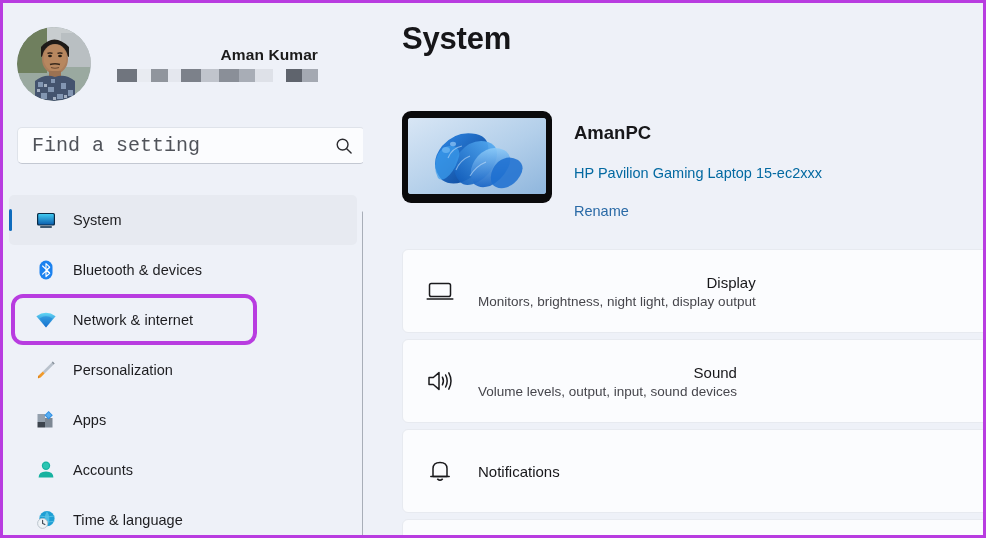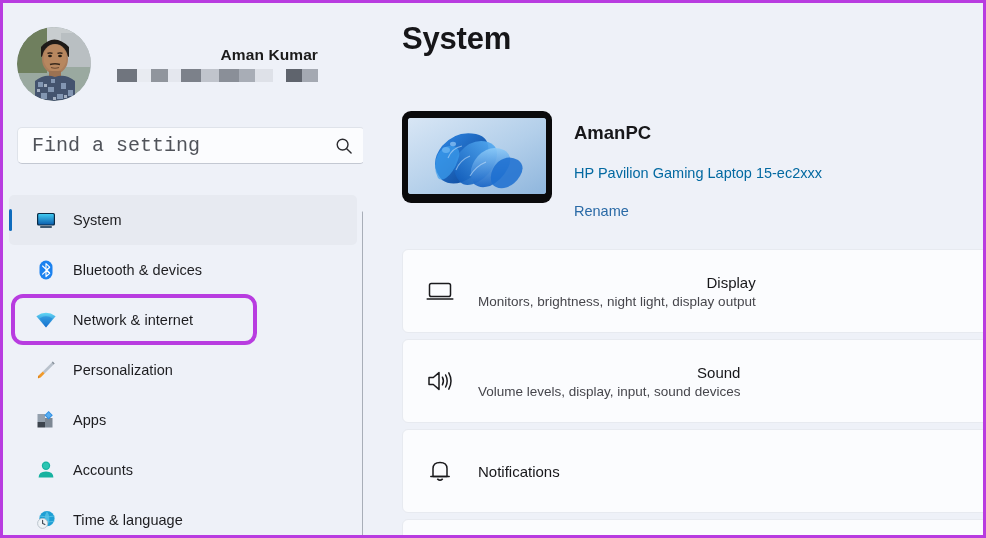--- a/index.html
+++ b/index.html
@@ -410,21 +410,21 @@
         <span class="card-icon">
           <svg viewBox="0 0 30 30" fill="none" stroke="currentColor" stroke-width="1.5" xmlns="http://www.w3.org/2000/svg">
             <path d="M4 11.5 L8.3 11.5 L14 6.6 L14 23.4 L8.3 18.5 L4 18.5 Z" stroke-linejoin="round"></path>
             <path d="M17.4 11.2 Q19.4 15 17.4 18.8" stroke-linecap="round"></path>
             <path d="M20.6 9 Q23.8 15 20.6 21" stroke-linecap="round"></path>
             <path d="M23.8 6.9 Q28.2 15 23.8 23.1" stroke-linecap="round"></path>
           </svg>
         </span>
         <div>
           <div class="card-title">Sound</div>
-          <div class="card-sub">Volume levels, display, input, sound devices</div>
+          <div class="card-sub">Volume levels, output, input, sound devices</div>
         </div>
       </div>
 
       <div class="card">
         <span class="card-icon">
           <svg viewBox="0 0 30 30" fill="none" stroke="currentColor" stroke-width="1.5" xmlns="http://www.w3.org/2000/svg">
             <path d="M8 20.4 Q8 14.4 8 12.6 Q8 6.4 15 6.4 Q22 6.4 22 12.6 Q22 14.4 22 20.4 Z" stroke-linejoin="round"></path>
             <line x1="5.8" y1="20.4" x2="24.2" y2="20.4" stroke-linecap="round"></line>
             <path d="M12.6 23.2 Q15 25.2 17.4 23.2" stroke-linecap="round"></path>
           </svg>

